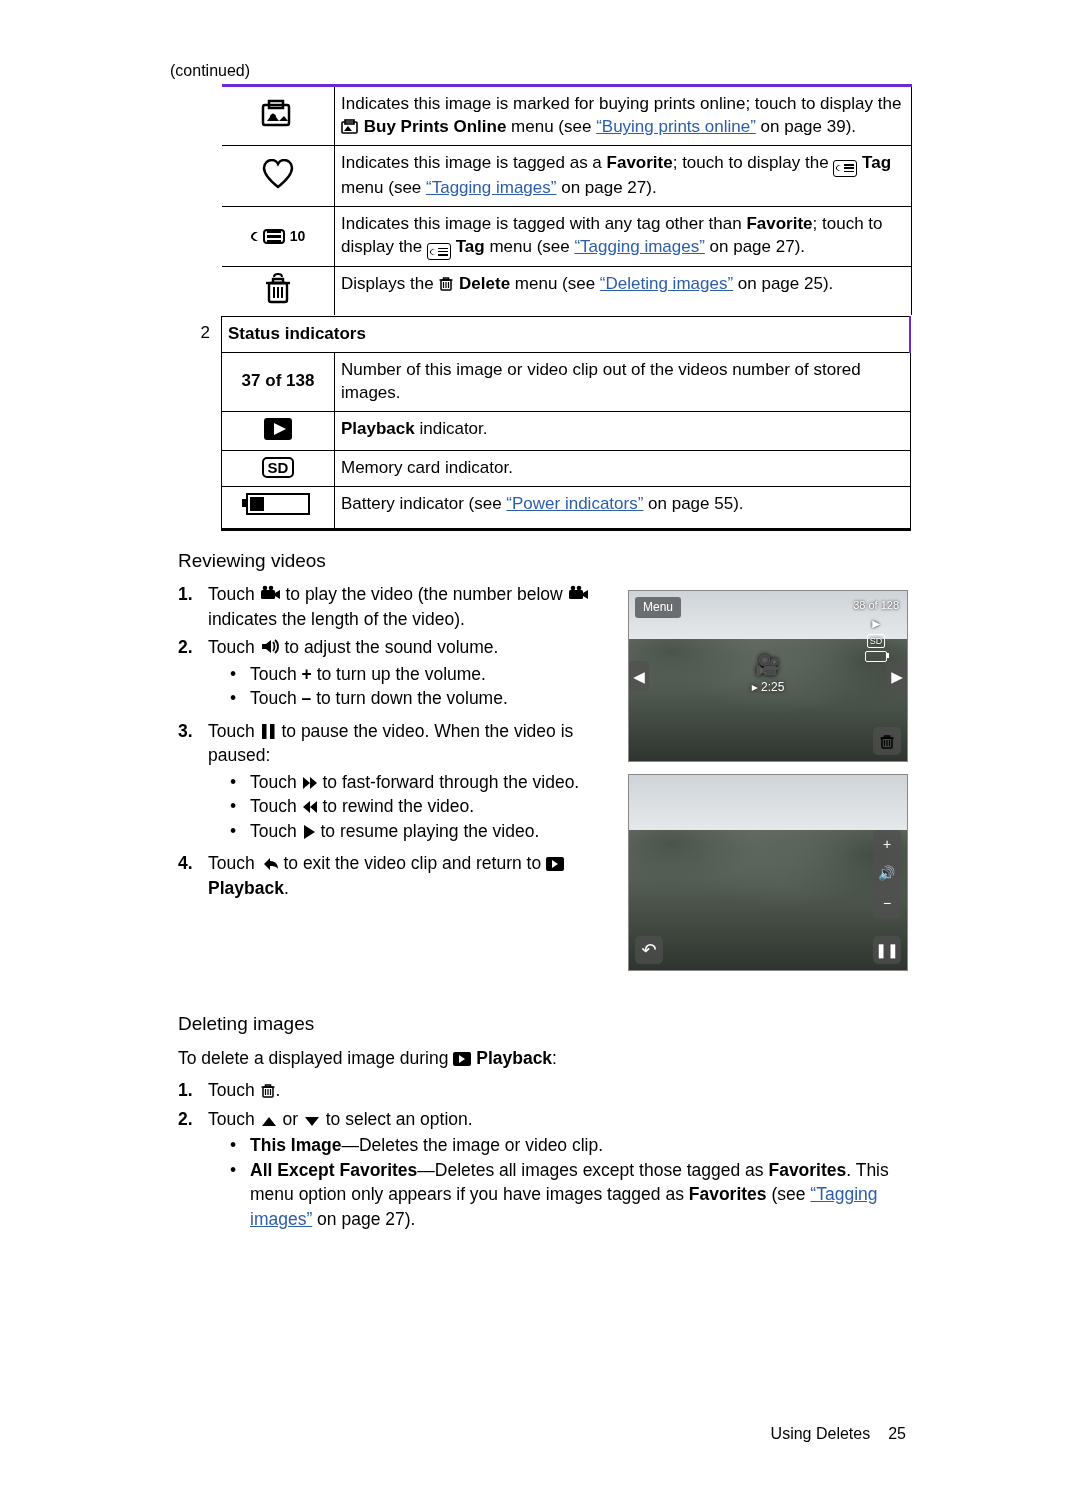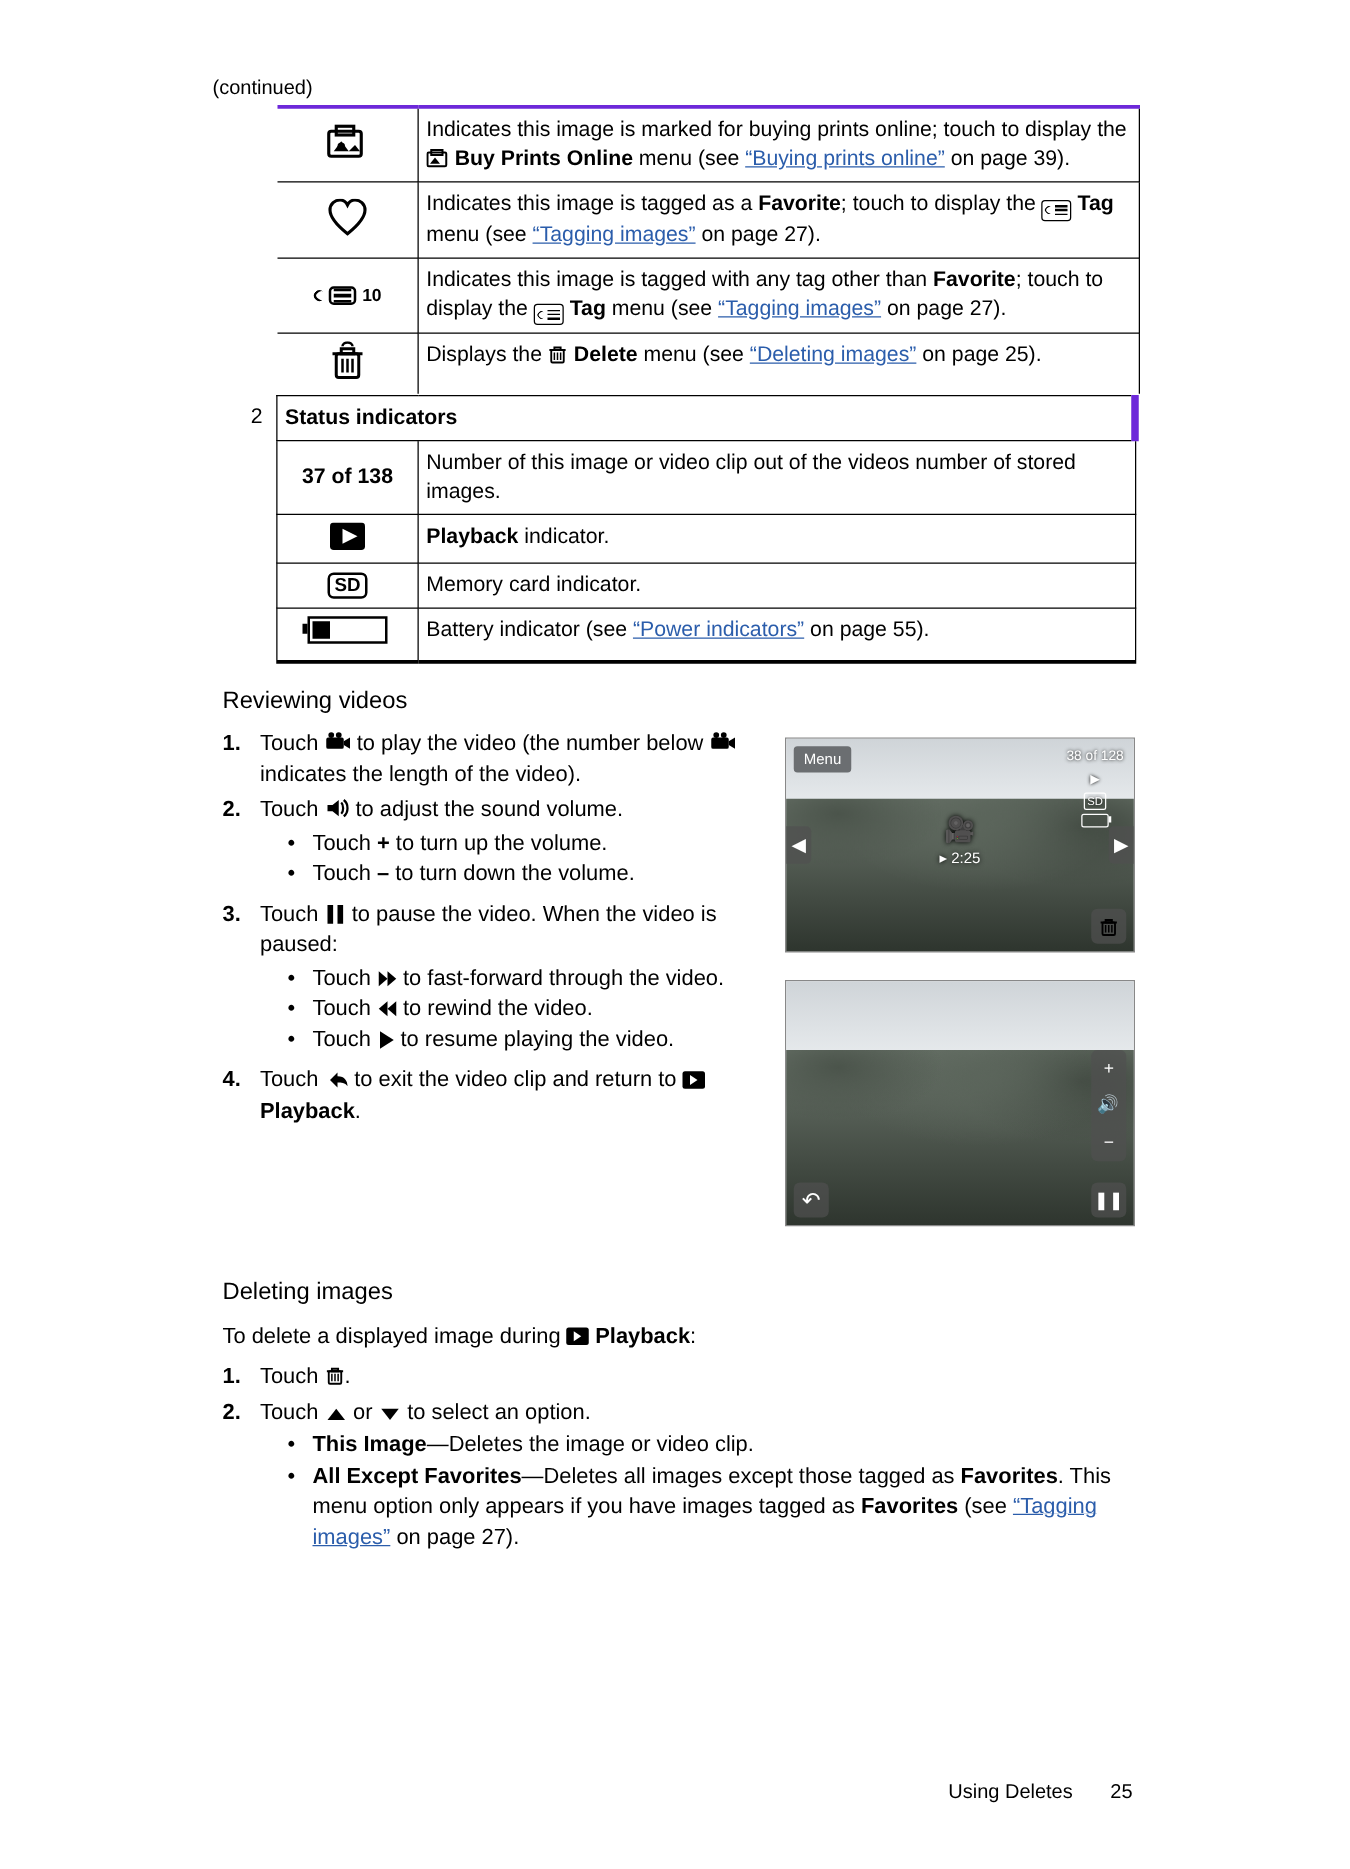--- a/index.html
+++ b/index.html
@@ -72,38 +72,38 @@
     text-align: center;
     vertical-align: middle;
     border-left: 1px solid #000;
   }
   table.inner tr.header td {
     font-weight: bold;
     border-left: none;
     border-right: none;
   }
   table.inner tr.header td:first-child { border-left: 1px solid #000; }
-  table.inner tr.header td:last-child  { border-right: 6px solid #6d28d9; }
+  table.inner tr.header td:last-child  { border-right: 2px solid #6d28d9; }
   table.inner tr:last-child td { border-bottom: 3px solid #000; }
 
   a { color: #2b5dab; text-decoration: underline; }
 
   .strong { font-weight: bold; }
 
   
   h2 {
     font-size: 19px;
     font-weight: normal;
     margin: 16px 0 8px 3px;
   }
 
   .intro { margin: 0 0 8px 3px; }
   .two-col { display: flex; gap: 16px; align-items: flex-start; }
   .left-col { flex: 1; }
-  .right-col { width: 278px; display:flex; flex-direction:column; gap:22px; padding-top:8px; }
+  .right-col { width: 278px; display:flex; flex-direction:column; gap:12px; padding-top:8px; }
 
   ol.steps {
     list-style: none;
     padding: 0 0 0 3px;
     margin: 0;
   }
   ol.steps > li {
     display: flex;
     gap: 10px;
     margin-bottom: 4px;
@@ -149,21 +149,21 @@
   .navarrow.r{right:0;border-radius:4px 0 0 4px;}
   .center-badge{position:absolute; left:50%; top:48%; transform:translate(-50%,-50%); text-align:center; color:#fff; font-size:12px; text-shadow:0 0 4px #000;}
   .center-badge .vc{ font-size:20px; }
   .trash-btn{ position:absolute; right:6px; bottom:6px; color:#fff; width:28px;height:28px; background:rgba(80,80,80,0.7); border-radius:5px; display:flex;align-items:center;justify-content:center; font-size:16px;}
   .side-ctrls{position:absolute; right:6px; top:28%; display:flex;flex-direction:column; color:#fff; background:rgba(80,80,80,0.7); border-radius:5px; align-items:center; width:28px;}
   .side-ctrls div{ padding:5px 0; font-size:14px; }
   .bottom-ctrls{position:absolute; left:6px; bottom:6px; color:#fff; width:28px;height:28px; background:rgba(80,80,80,0.7); border-radius:5px; display:flex;align-items:center;justify-content:center; font-size:18px;}
   .bottom-right{position:absolute; right:6px; bottom:6px; color:#fff; width:28px;height:28px; background:rgba(80,80,80,0.7); border-radius:5px; display:flex;align-items:center;justify-content:center; font-size:14px;}
 
   .footer { position:absolute; bottom:50px; right:170px; font-size:16px; }
-  .footer .pg { margin-left: 30px; }
+  .footer .pg { margin-left: 18px; }
 
   .heart{ color:#000; }
   .sd-badge{ display:inline-block; border:2.5px solid #000; border-radius:5px; padding:1px 4px; font-weight:bold; font-size:15px; line-height:1; }
   .batt-ind{ display:inline-block; width:60px;height:18px; border:2.5px solid #000; position:relative; }
   .batt-ind::after{content:"";position:absolute;left:-6px;top:4px;width:4px;height:8px;background:#000;}
   .batt-ind::before{content:"";position:absolute;left:2px;top:2px;width:14px;bottom:2px;background:#000;}
 
   .tag-badge{ display:inline-flex; align-items:center; gap:3px;}
   .tag-badge .box{ border:2.5px solid #000;border-radius:4px; padding:0 2px; display:inline-flex;align-items:center; gap:2px;}
   .tag-badge .box .bars{ display:flex;flex-direction:column;gap:2px;}

